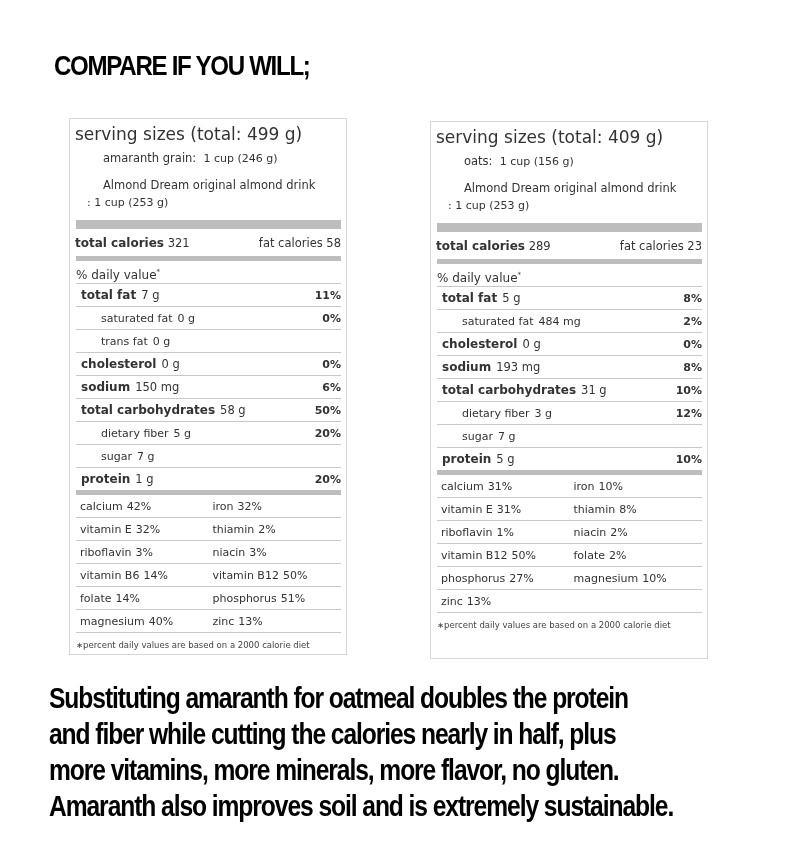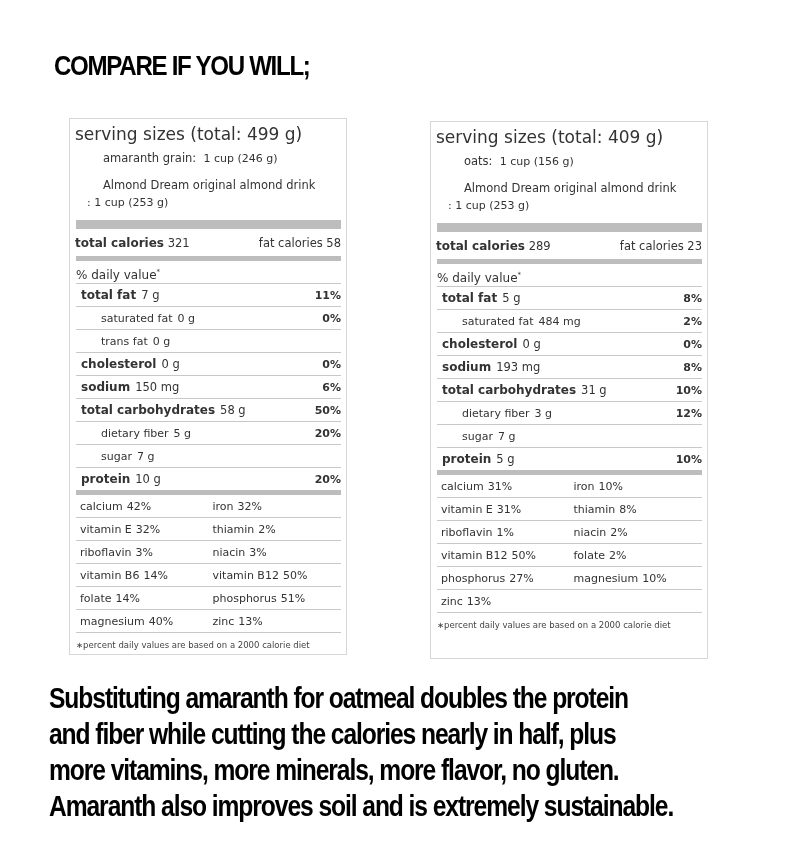--- a/index.html
+++ b/index.html
@@ -101,21 +101,21 @@
     </div>
     <div class="nrow sub">
       <span><span class="name">dietary fiber</span><span class="amt">5 g</span></span>
       <span class="pct">20%</span>
     </div>
     <div class="nrow sub">
       <span><span class="name">sugar</span><span class="amt">7 g</span></span>
       <span class="pct"></span>
     </div>
     <div class="nrow last">
-      <span><span class="name">protein</span><span class="amt">10 g</span></span>
+      <span><span class="name">protein</span><span class="amt">1 g</span></span>
       <span class="pct">20%</span>
     </div>
     <div class="bar-med" style="margin-top:0"></div>
     <div class="vgrid">
       <div class="vrow">
         <div class="vcell"><span>calcium</span><span class="val">42%</span></div>
         <div class="vcell r"><span>iron</span><span class="val">32%</span></div>
       </div>
       <div class="vrow">
         <div class="vcell"><span>vitamin E</span><span class="val">32%</span></div>

